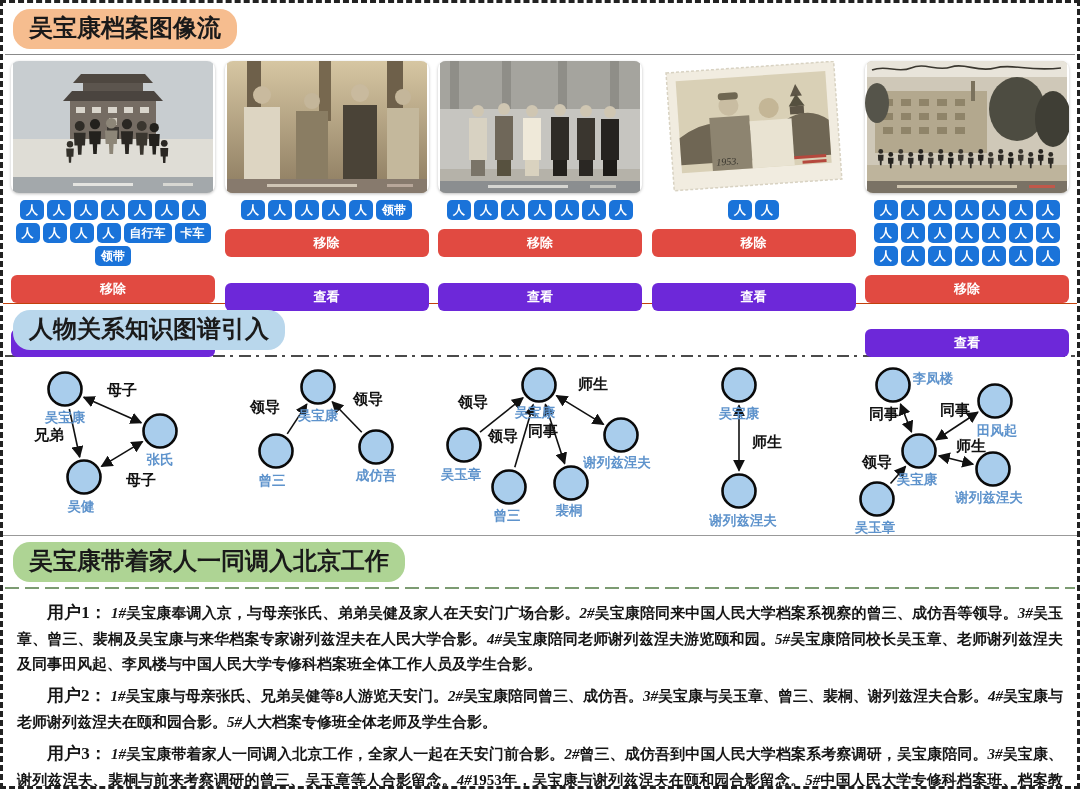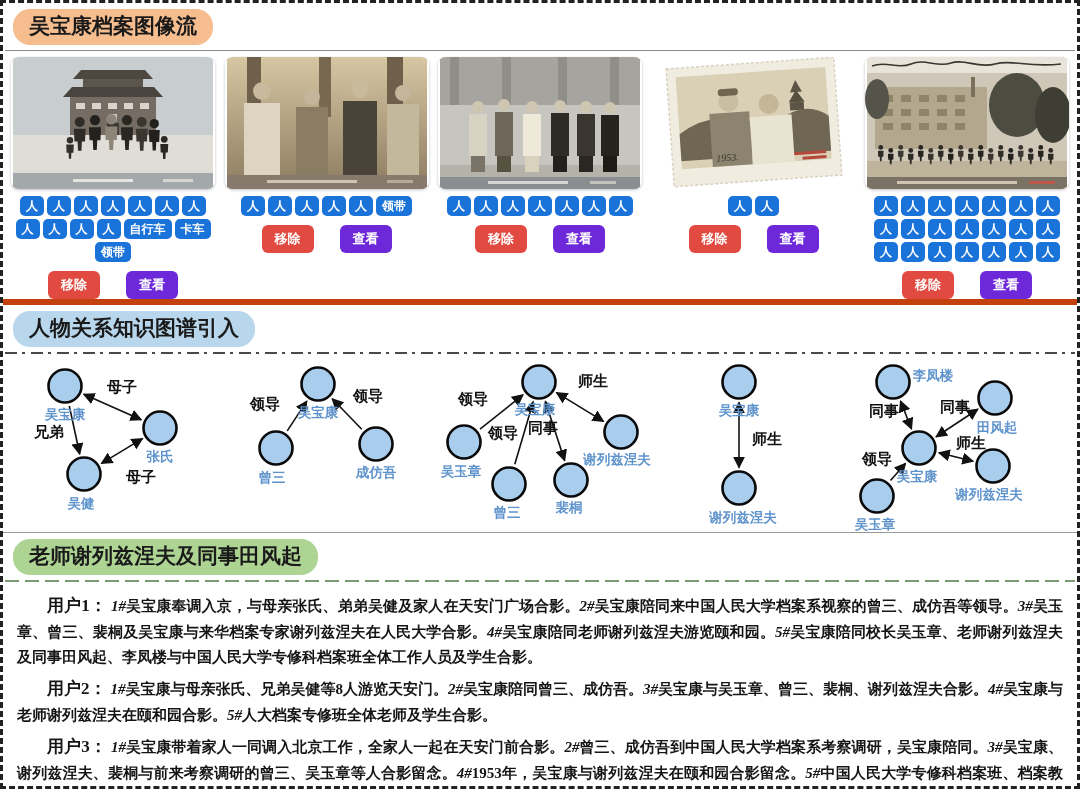--- a/index.html
+++ b/index.html
@@ -4,47 +4,47 @@
 <style>
   html,body{margin:0;padding:0;background:#e9e9e9;}
   .page{
     position:relative;width:1080px;height:789px;box-sizing:border-box;
     background:#fff;border:3px dashed #222;overflow:hidden;
     font-family:"Liberation Sans",sans-serif;color:#111;
   }
   
   .sec-header{padding:6px 10px 5px;}
   .pill{display:inline-block;padding:3px 16px 5px;border-radius:17px;
-    font-family:"Liberation Serif",serif;font-weight:bold;font-size:21px;color:#1a1a1a;}
+    font-family:"Liberation Serif",serif;font-weight:bold;font-size:24px;color:#1a1a1a;}
   .pill-orange{background:#f6bd8f;}
   .pill-blue{background:#b9d7ec;}
   .pill-green{background:#aed494;}
   .solid-line{height:1px;background:#8a8a8a;margin:0 2px;}
   .dashdot{height:2px;margin:0 2px;
     background-image:repeating-linear-gradient(90deg,#4a4a4a 0 12px,transparent 12px 17px,#4a4a4a 17px 20px,transparent 20px 26px);}
   .dashes-green{height:2px;margin:0 2px;
     background-image:repeating-linear-gradient(90deg,#7c9b72 0 14px,transparent 14px 20px);}
   
   .photo-row{display:flex;justify-content:space-between;align-items:flex-start;
     padding:6px 8px 4px;height:248px;box-sizing:border-box;}
   .photo-card{width:204px;text-align:center;}
   .photo{width:204px;height:132px;border-radius:8px;overflow:hidden;
     box-shadow:0 1px 3px rgba(0,0,0,.25);background:#fff;}
   .photo svg{display:block;width:100%;height:100%;}
   .photo--flat{box-shadow:none;}
   .tags{display:flex;flex-wrap:wrap;justify-content:center;gap:3px;margin-top:7px;padding:0 1px;}
   .tag{background:#1a73d9;color:#fff;font-size:12px;font-weight:bold;line-height:1;
     padding:4px 6px;border-radius:5px;min-width:11px;cursor:pointer;}
-  .actions{display:flex;justify-content:center;gap:26px;margin-top:9px;}
+  .actions{display:flex;justify-content:center;gap:26px;margin-top:9px;flex-direction:column;}
   .actions button{border:none;border-radius:6px;color:#fff;font-size:13px;font-weight:bold;
     padding:5px 13px;cursor:pointer;font-family:"Liberation Sans",sans-serif;}
   .btn-remove{background:#e14a41;}
   .btn-view{background:#6d28d9;}
   
-  .graph-section{border-top:6px solid #c2410c;}
+  .graph-section{border-top:1px solid #c2410c;}
   .graph-row{display:flex;justify-content:center;align-items:flex-start;
     padding:2px 8px 0;height:178px;box-sizing:border-box;}
   .kgraph{display:block;}
   .node{fill:#a9cdec;stroke:#0a0a0a;stroke-width:2.6px;cursor:pointer;}
   .edge{stroke:#111;stroke-width:1.6px;}
   .node-label{fill:#5e93cc;font:bold 13.5px "Liberation Sans",sans-serif;text-anchor:middle;}
   .edge-label{fill:#111;font:bold 15px "Liberation Serif",serif;text-anchor:middle;}
   
   .story-section{border-top:1px solid #999;}
   .stories{padding:5px 14px 0;}
@@ -410,21 +410,21 @@
           <circle cx="146" cy="110" r="16.5" class="node"></circle>
           <text x="142" y="143" class="node-label">谢列兹涅夫</text>
           <circle cx="30" cy="140" r="16.5" class="node"></circle>
           <text x="28" y="173" class="node-label">吴玉章</text>
         </svg>
     </div>
   </div>
 
   <div class="story-section">
     <div class="sec-header">
-      <span class="pill pill-green">老师谢列兹涅夫及同事田风起</span>
+      <span class="pill pill-green">吴宝康带着家人一同调入北京工作</span>
     </div>
     <div class="dashes-green"></div>
     <div class="stories">
       <p class="story"><span class="story-label">用户1：</span><span class="sent-num">1#</span><span class="sent-text">吴宝康奉调入京，与母亲张氏、弟弟吴健及家人在天安门广场合影。</span><span class="sent-num">2#</span><span class="sent-text">吴宝康陪同来中国人民大学档案系视察的曾三、成仿吾等领导。</span><span class="sent-num">3#</span><span class="sent-text">吴玉章、曾三、裴桐及吴宝康与来华档案专家谢列兹涅夫在人民大学合影。</span><span class="sent-num">4#</span><span class="sent-text">吴宝康陪同老师谢列兹涅夫游览颐和园。</span><span class="sent-num">5#</span><span class="sent-text">吴宝康陪同校长吴玉章、老师谢列兹涅夫及同事田风起、李凤楼与中国人民大学专修科档案班全体工作人员及学生合影。</span></p>
       <p class="story"><span class="story-label">用户2：</span><span class="sent-num">1#</span><span class="sent-text">吴宝康与母亲张氏、兄弟吴健等8人游览天安门。</span><span class="sent-num">2#</span><span class="sent-text">吴宝康陪同曾三、成仿吾。</span><span class="sent-num">3#</span><span class="sent-text">吴宝康与吴玉章、曾三、裴桐、谢列兹涅夫合影。</span><span class="sent-num">4#</span><span class="sent-text">吴宝康与老师谢列兹涅夫在颐和园合影。</span><span class="sent-num">5#</span><span class="sent-text">人大档案专修班全体老师及学生合影。</span></p>
       <p class="story"><span class="story-label">用户3：</span><span class="sent-num">1#</span><span class="sent-text">吴宝康带着家人一同调入北京工作，全家人一起在天安门前合影。</span><span class="sent-num">2#</span><span class="sent-text">曾三、成仿吾到中国人民大学档案系考察调研，吴宝康陪同。</span><span class="sent-num">3#</span><span class="sent-text">吴宝康、谢列兹涅夫、裴桐与前来考察调研的曾三、吴玉章等人合影留念。</span><span class="sent-num">4#</span><span class="sent-text">1953年，吴宝康与谢列兹涅夫在颐和园合影留念。</span><span class="sent-num">5#</span><span class="sent-text">中国人民大学专修科档案班、档案教研室全体工作人员暨研究生合影。</span></p>
     </div>
   </div>
 
 </div>

